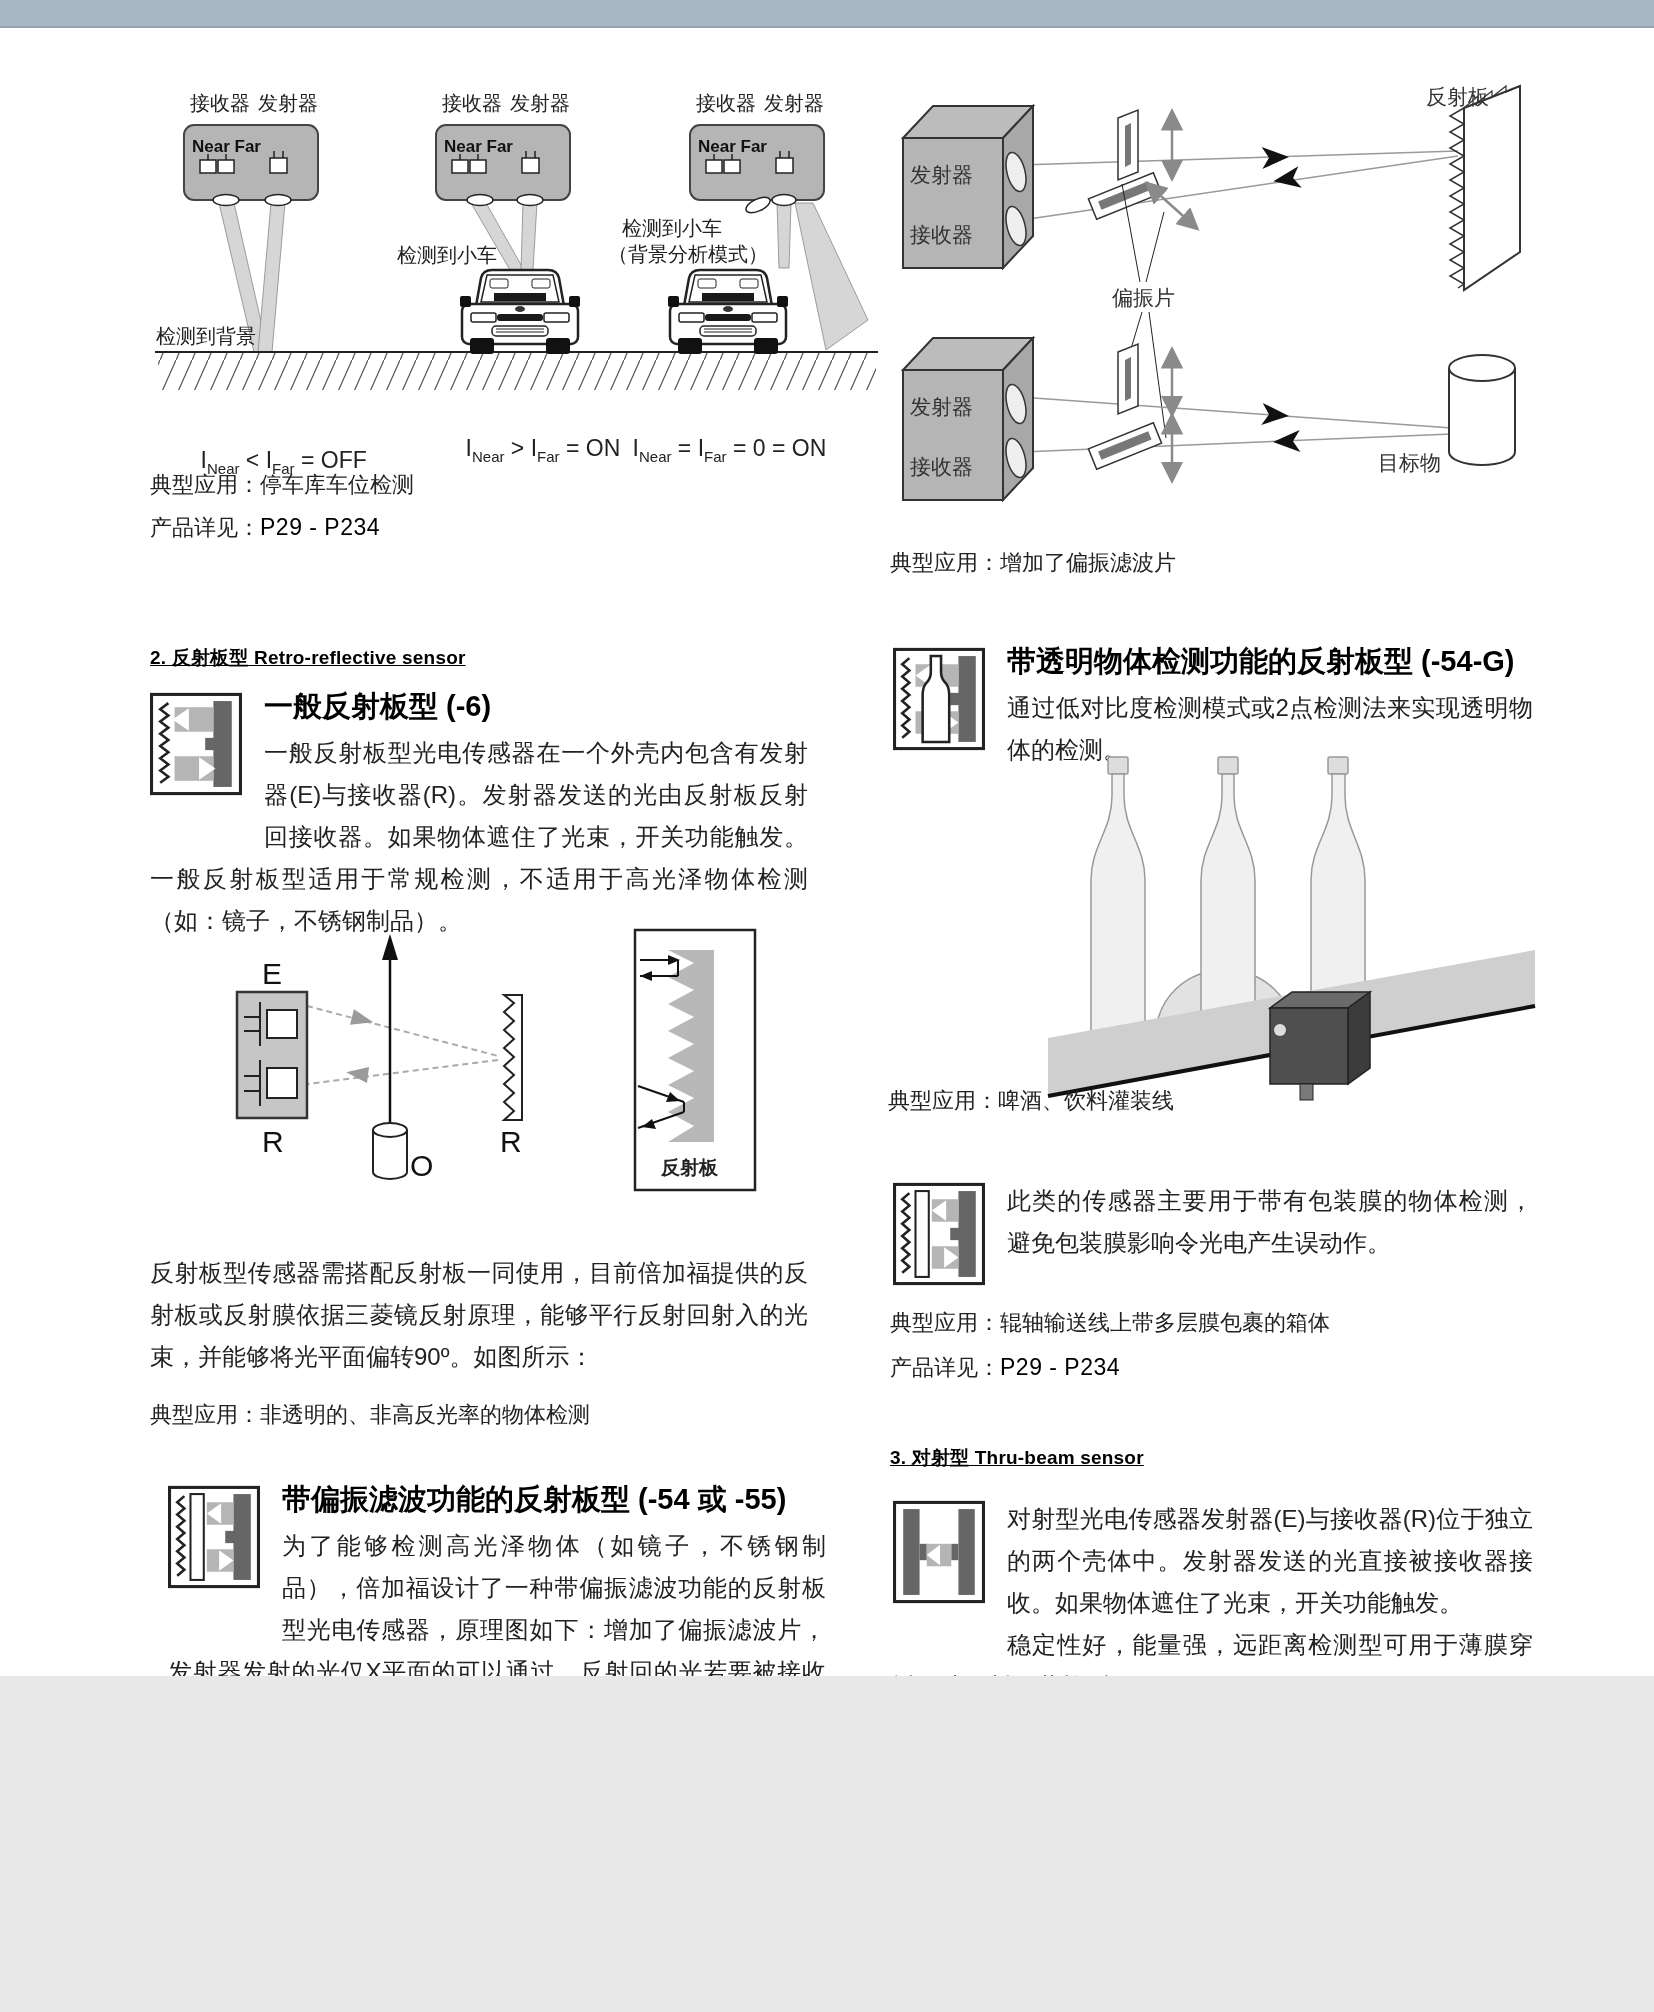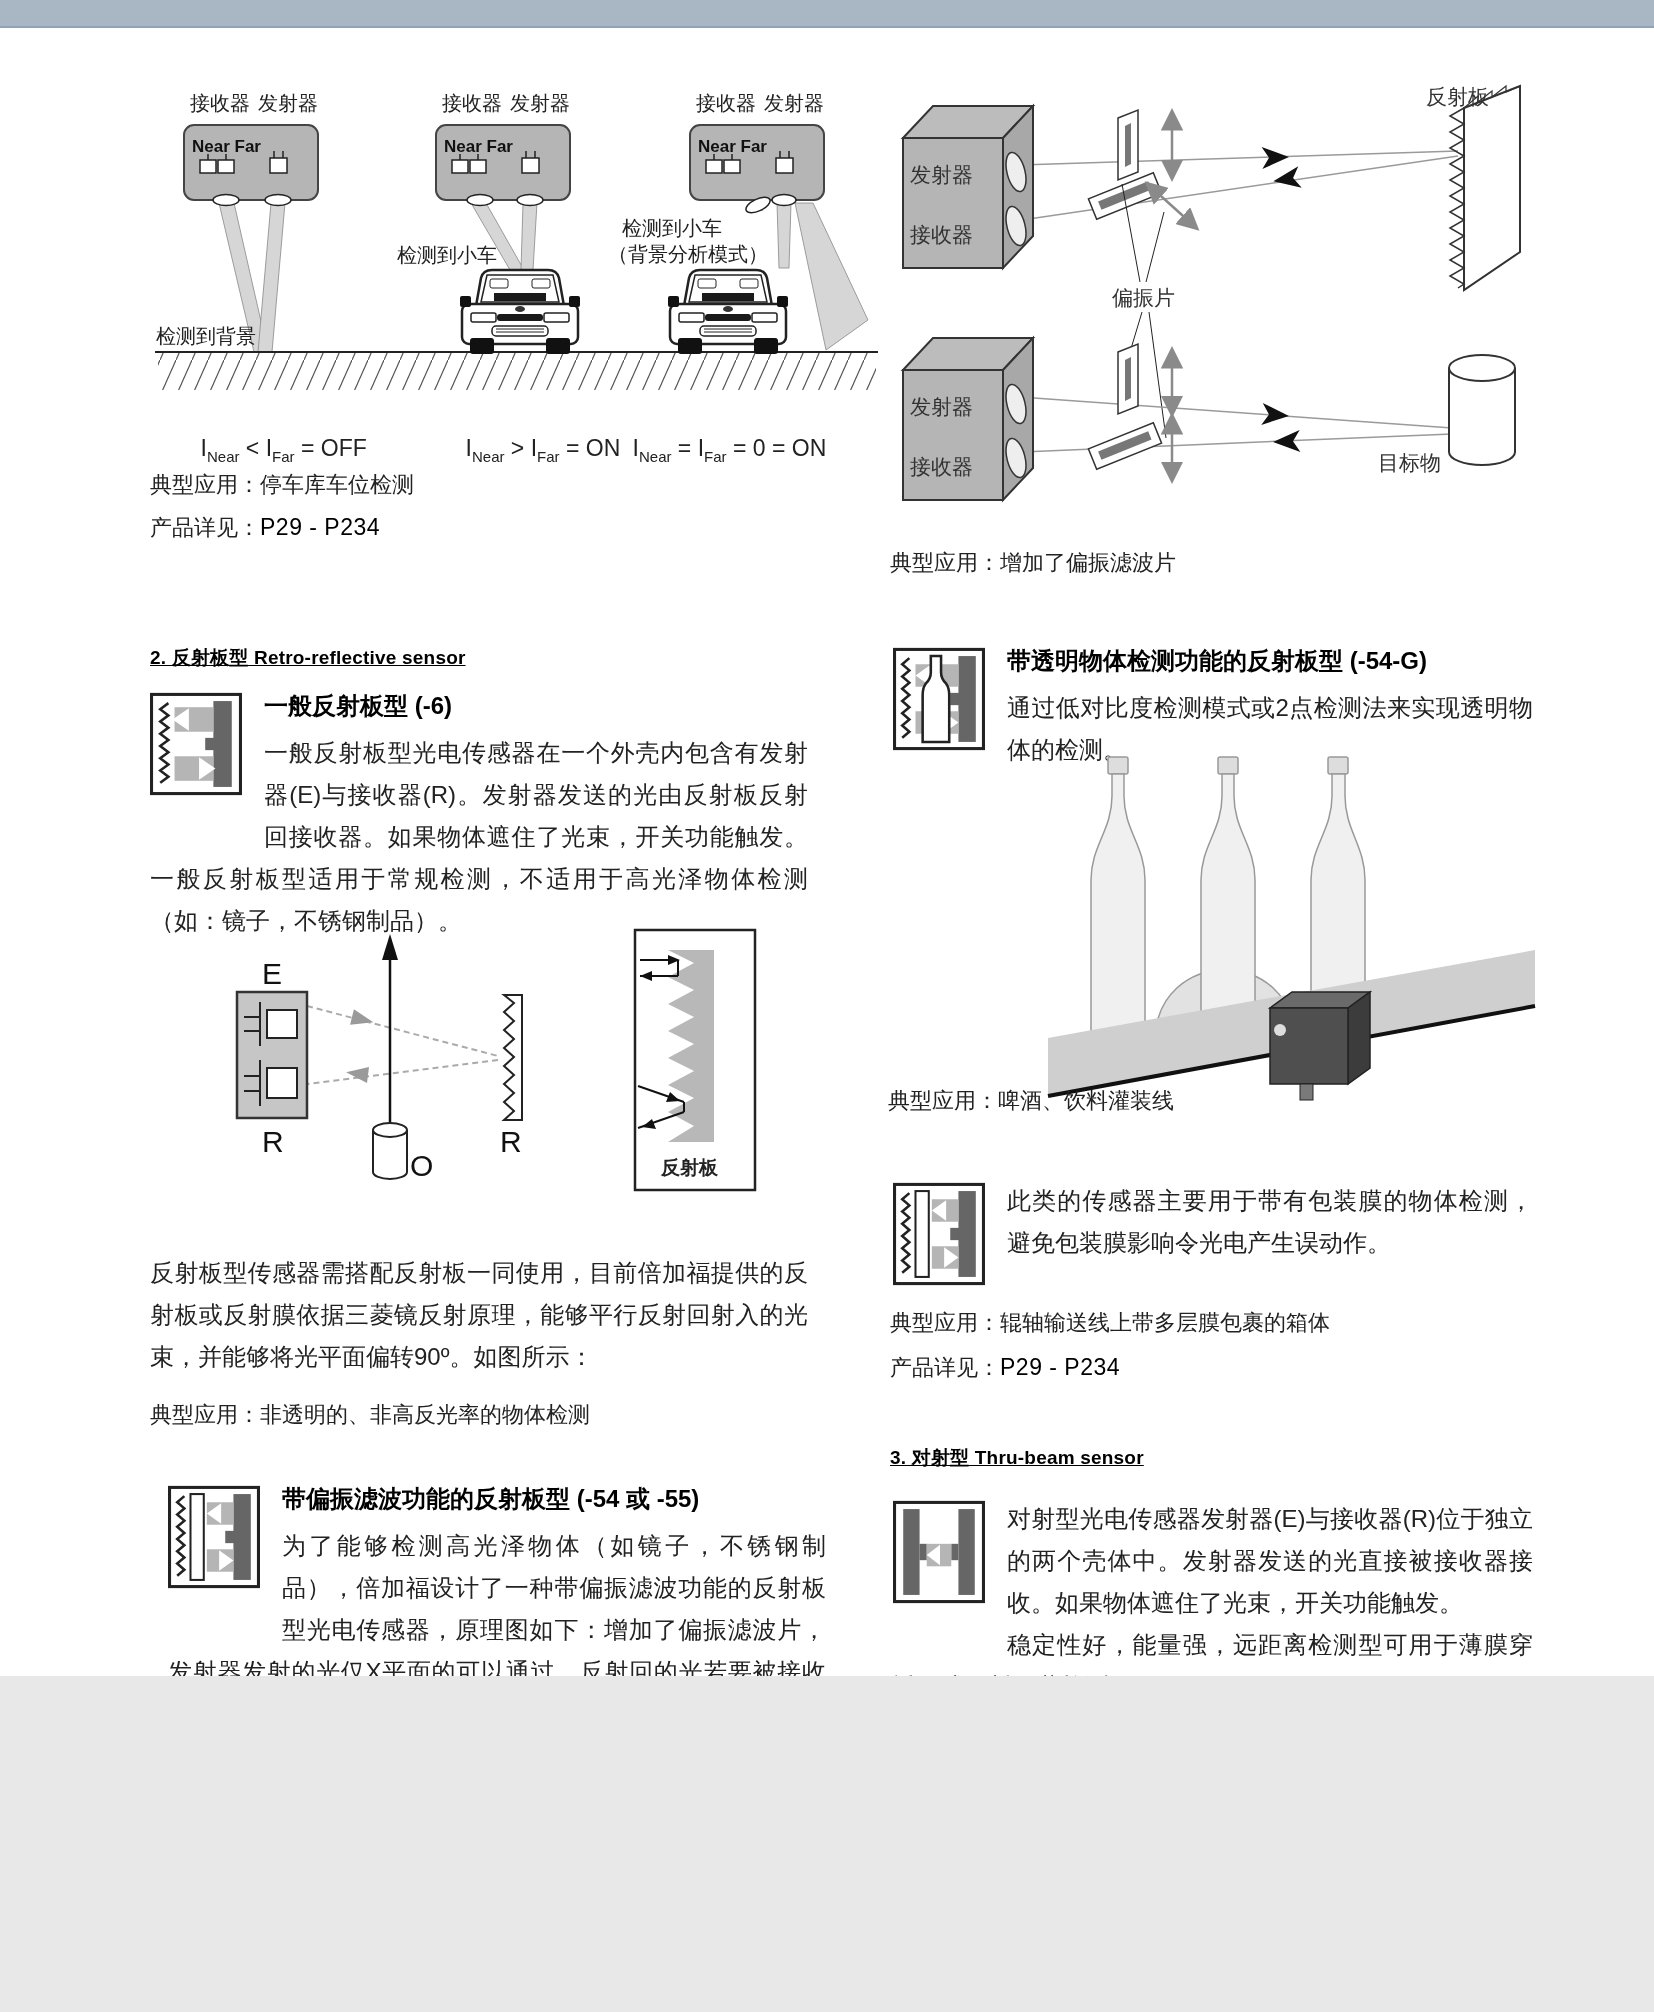--- a/index.html
+++ b/index.html
@@ -4,21 +4,21 @@
 <style>
   html,body{margin:0;padding:0;background:#e8e8e8;}
   #page{position:relative;width:1654px;height:1676px;background:#ffffff;overflow:hidden;
         font-family:"Liberation Sans","DejaVu Sans",sans-serif;color:#1c1c1c;}
   #topbar{position:absolute;left:0;top:0;width:1654px;height:26px;border-bottom:2px solid #93a3b3;}
   .abs{position:absolute;}
   .cap{font-size:22px;line-height:30px;color:#222;white-space:nowrap;}
   .prodval{font-weight:normal;font-size:23px;color:#000;letter-spacing:0.5px;}
   .sechead{font-size:19px;font-weight:bold;color:#000;white-space:nowrap;letter-spacing:0.2px;text-decoration:underline;}
   .block{position:absolute;}
-  .block h3{margin:0 0 10px 0;font-size:24px;font-weight:bold;color:#000;line-height:32px;padding-left:35px;}
+  .block h3{margin:0 0 10px 0;font-size:29px;font-weight:bold;color:#000;line-height:32px;padding-left:35px;}
   .block p{margin:0;font-size:24px;line-height:42px;text-align:justify;color:#222;}
   .icon-box{float:left;width:92px;height:104px;margin:2px 22px 20px 0;}
   .formula{position:absolute;font-size:23px;color:#222;white-space:pre;}
   .formula sub{font-size:15px;}
   svg text{font-family:"Liberation Sans","DejaVu Sans",sans-serif;}
   .cjk-s{font-size:20px;fill:#222;}
   .cjk-m{font-size:21px;fill:#333;}
   .lbl-big{font-size:30px;fill:#111;}
   .nearfar{font-size:17px;font-weight:bold;fill:#111;}
 </style>
@@ -125,21 +125,21 @@
       <ellipse cx="758" cy="205" rx="13" ry="6" fill="#fff" stroke="#222" stroke-width="1.5" transform="rotate(-25 758 205)"></ellipse>
       <ellipse cx="784" cy="200" rx="12" ry="5.5" fill="#fff" stroke="#222" stroke-width="1.5"></ellipse>
     </g>
 
     <text class="cjk-s" x="156" y="343">检测到背景</text>
     <text class="cjk-s" x="397" y="262">检测到小车</text>
     <text class="cjk-s" x="622" y="235">检测到小车</text>
     <text class="cjk-s" x="608" y="261">（背景分析模式）</text>
   </svg>
 
-  <div class="formula" style="left:175px;top:408px">
+  <div class="formula" style="left:175px;top:420px">
     <span>I</span><sub>Near</sub><span> &lt; </span><span>I</span><sub>Far</sub><span> = OFF</span>
   </div>
   <div class="formula" style="left:440px;top:408px">
     <span>I</span><sub>Near</sub><span> &gt; </span><span>I</span><sub>Far</sub><span> = ON</span>
   </div>
   <div class="formula" style="left:607px;top:408px">
     <span>I</span><sub>Near</sub><span> = </span><span>I</span><sub>Far</sub><span> = 0 = ON</span>
   </div>
 
   <div class="abs cap" style="left:150px;top:470px">

